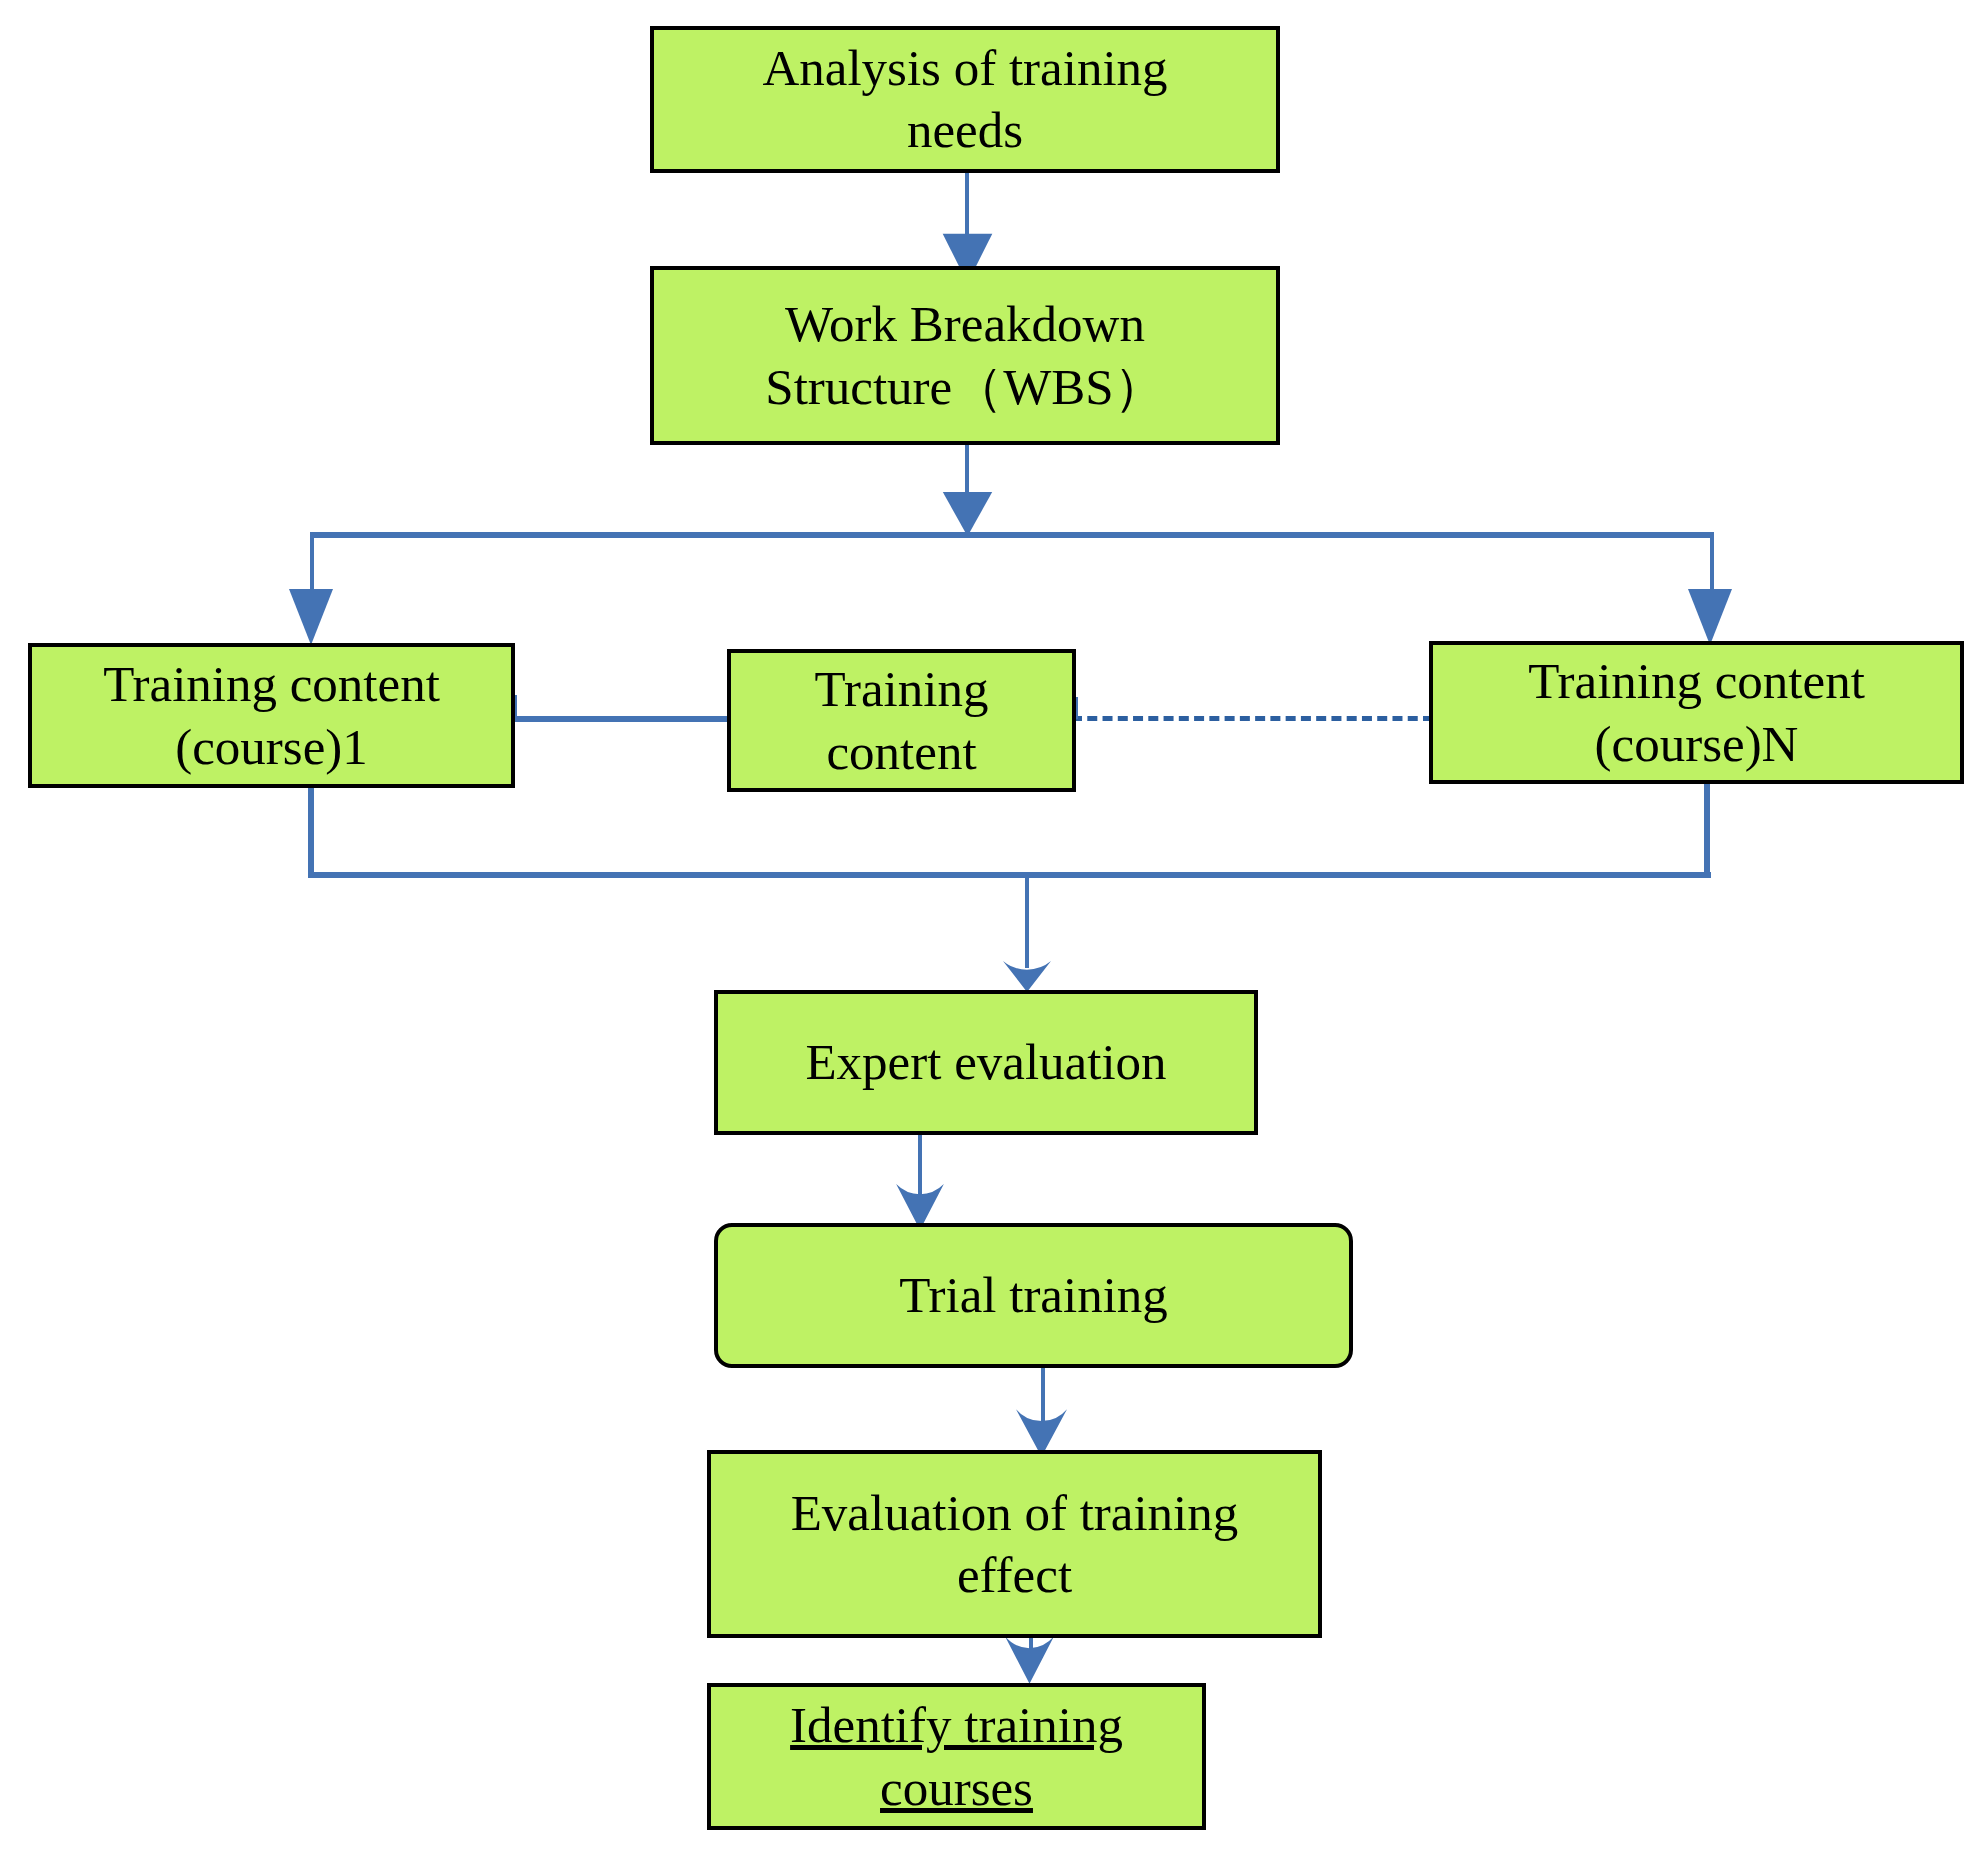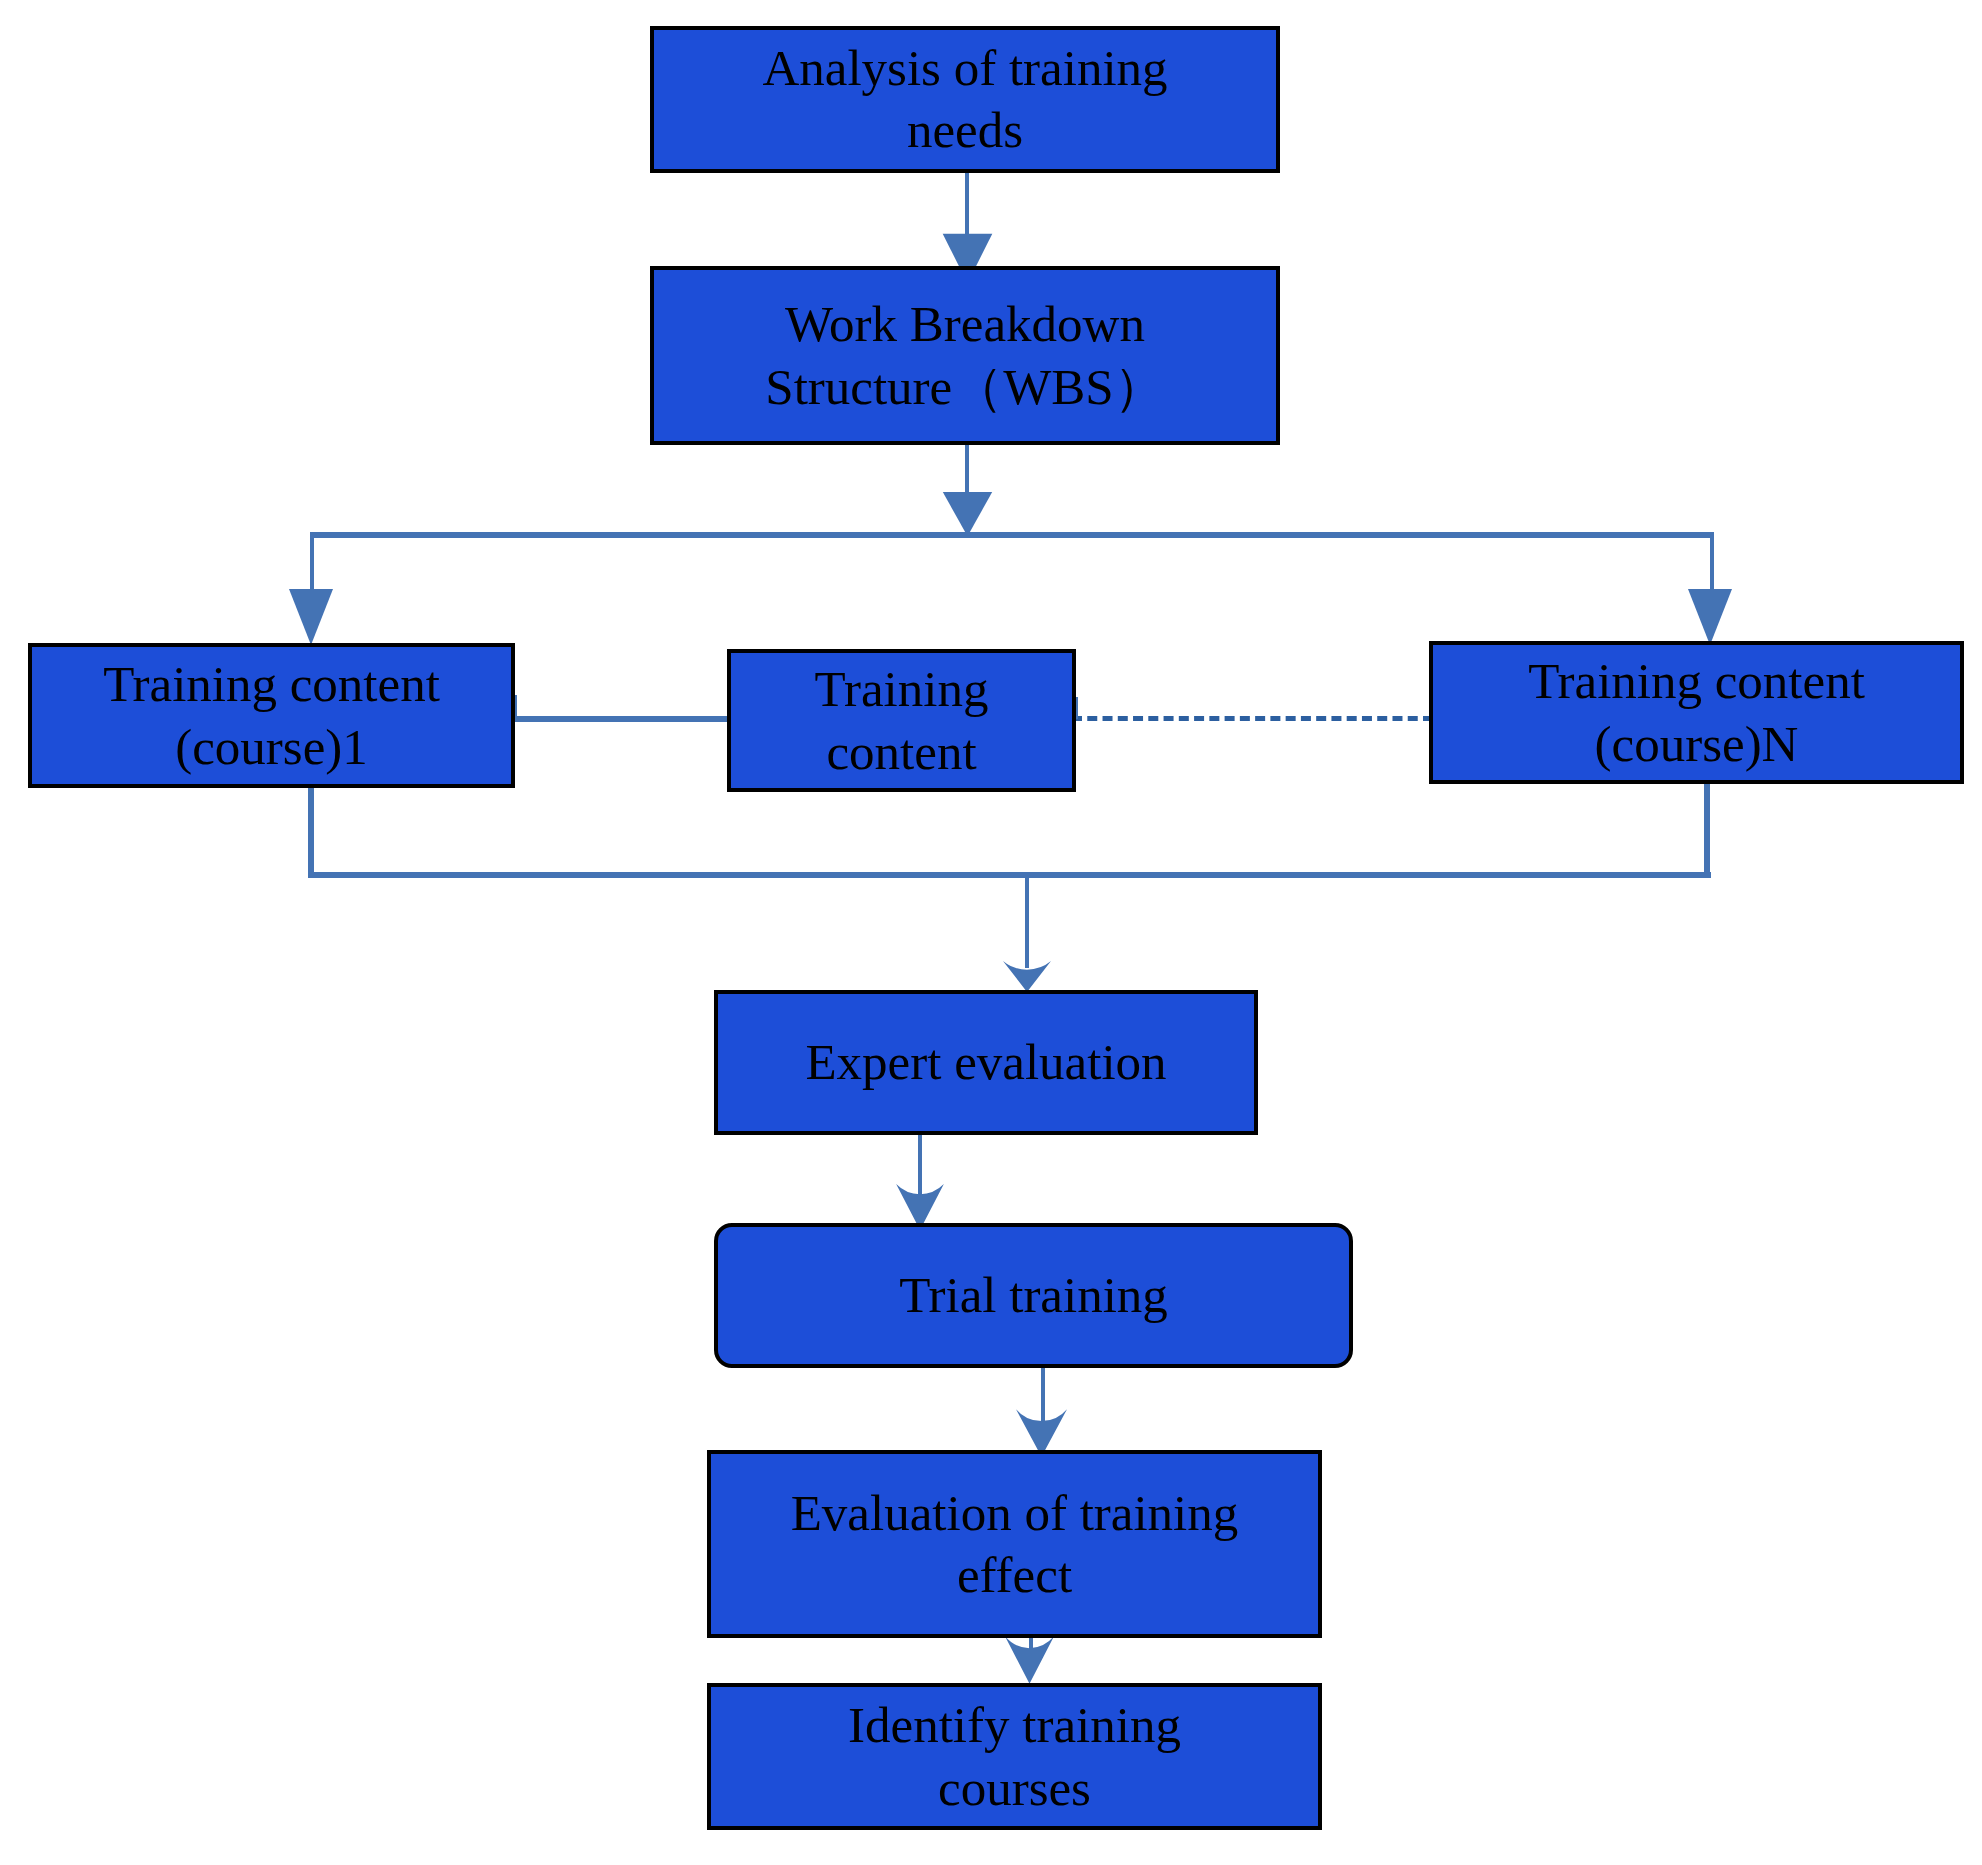--- a/index.html
+++ b/index.html
@@ -12,21 +12,21 @@
     width: 1983px;
     height: 1865px;
     background: #ffffff;
     font-family: "Liberation Serif", "DejaVu Serif", serif;
     overflow: hidden;
   }
   .node {
     position: absolute;
     box-sizing: border-box;
     border: 4.3px solid #000000;
-    background: #1d4ed8;
+    background: #bef264;
     display: flex;
     align-items: center;
     justify-content: center;
     text-align: center;
     color: #000000;
     font-size: 51px;
     line-height: 1.22;
     padding: 3.4px 8.5px;
     z-index: 3;
   }
@@ -185,21 +185,21 @@
     </span>
   </div>
 
   <div class="node" style="left:707px; top:1450px; width:615px; height:188px;">
     <span>
       <span class="label">Evaluation of training</span>
       <span class="label">effect</span>
     </span>
   </div>
 
-  <div class="node" style="left:707px; top:1683px; width:615px; height:147px;">
+  <div class="node" style="left:707px; top:1683px; width:499px; height:147px;text-decoration:underline;">
     <span>
       <span class="label">Identify training</span>
       <span class="label">courses</span>
     </span>
   </div>
 
 </div>
 
 
 </body></html>

